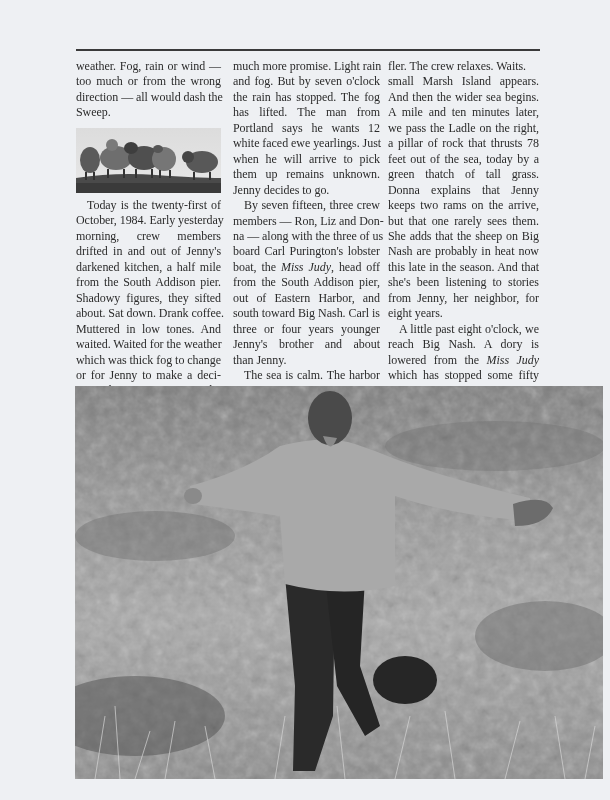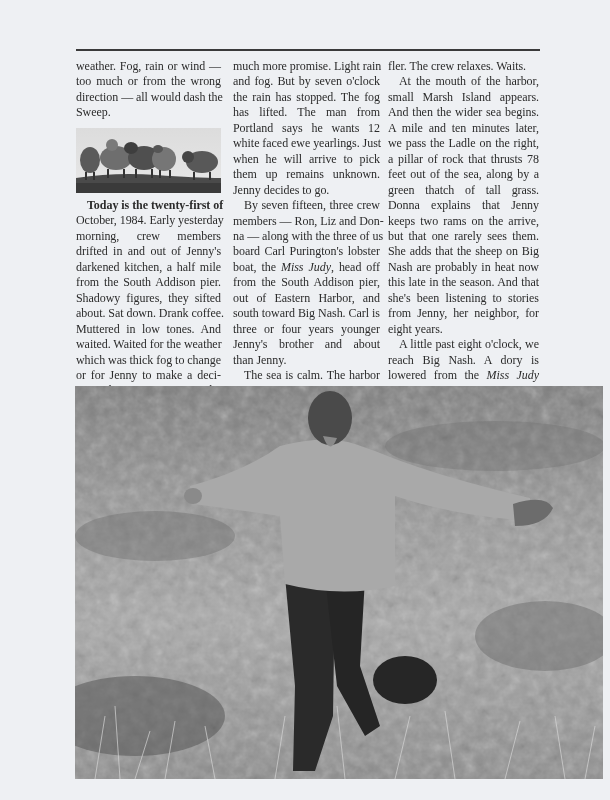--- a/index.html
+++ b/index.html
@@ -83,21 +83,21 @@
       <line x1="84" y1="42" x2="84" y2="50"></line>
         <line x1="94" y1="42" x2="94" y2="50"></line>
       <line x1="118" y1="44" x2="118" y2="52"></line>
         <line x1="134" y1="44" x2="134" y2="52"></line>
     </g>
   </svg>
 </div>
 
 <div class="col c1" style="top:198px">
   <p class="indent-first">
-      <span class="line" style="padding-left: 11px; font-weight: bold;">Today is the twenty-first of</span>
+      <span class="line" style="padding-left: 11px;">Today is the twenty-first of</span>
       <span class="line">October, 1984. Early yesterday</span>
       <span class="line">morning, crew members</span>
       <span class="line">drifted in and out of Jenny's</span>
       <span class="line">darkened kitchen, a half mile</span>
       <span class="line">from the South Addison pier.</span>
       <span class="line">Shadowy figures, they sifted</span>
       <span class="line">about. Sat down. Drank coffee.</span>
       <span class="line">Muttered in low tones. And</span>
       <span class="line">waited. Waited for the weather</span>
       <span class="line">which was thick fog to change</span>
@@ -140,27 +140,26 @@
       <span class="line">teral revving and throbbing of</span>
       <span class="line last">the <i>Miss Judy</i> engine and muf-</span>
     </p>
 </div>
 
 <div class="col c3">
   <p>
       <span class="line last">fler. The crew relaxes. Waits.</span>
     </p>
   <p>
-      <span class="line" style="padding-left: 11px;">At the mouth of the harbor,</span>
       <span class="line">small Marsh Island appears.</span>
       <span class="line">And then the wider sea begins.</span>
       <span class="line">A mile and ten minutes later,</span>
       <span class="line">we pass the Ladle on the right,</span>
       <span class="line">a pillar of rock that thrusts 78</span>
-      <span class="line">feet out of the sea, along by a</span>
+      <span class="line">feet out of the sea, today by a</span>
       <span class="line">green thatch of tall grass.</span>
       <span class="line">Donna explains that Jenny</span>
       <span class="line">keeps two rams on the arrive,</span>
       <span class="line">but that one rarely sees them.</span>
       <span class="line">She adds that the sheep on Big</span>
       <span class="line">Nash are probably in heat now</span>
       <span class="line">this late in the season. And that</span>
       <span class="line">she's been listening to stories</span>
       <span class="line">from Jenny, her neighbor, for</span>
       <span class="line last">eight years.</span>

